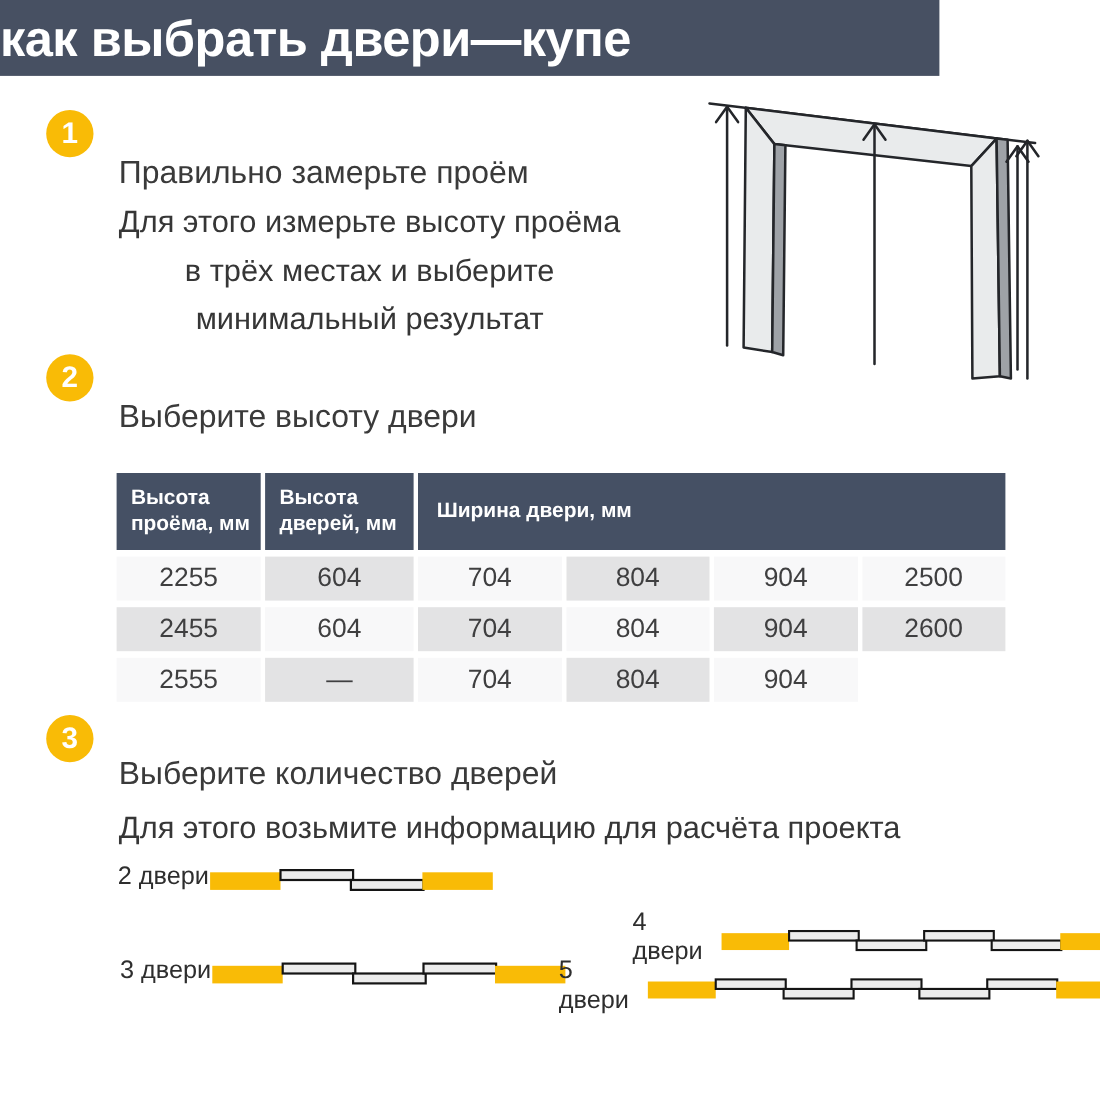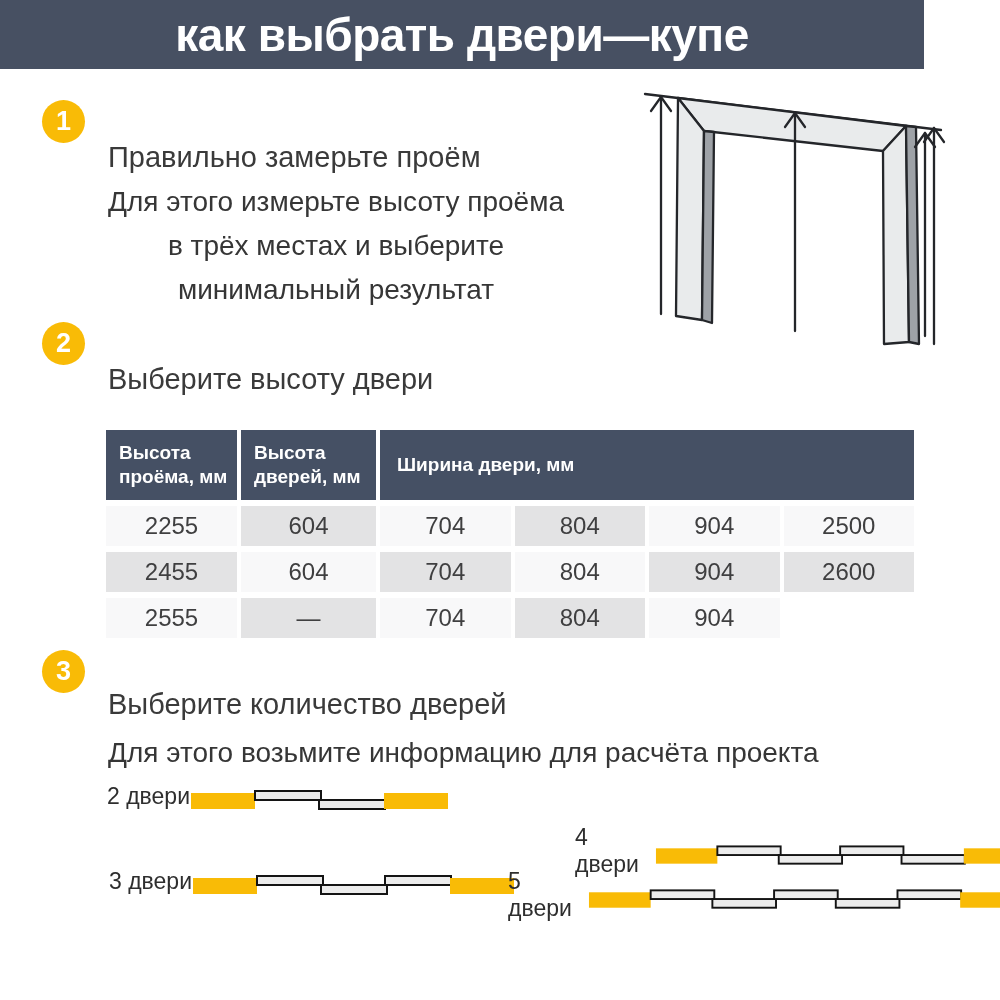--- a/index.html
+++ b/index.html
@@ -1,21 +1,21 @@
 <!DOCTYPE html>
 <html><head>
 <meta charset="utf-8">
 <style>
   html,body{margin:0;padding:0;background:#fff;}
   .stage{position:relative;width:1000px;height:1000px;background:#ffffff;overflow:hidden;
          font-family:"Liberation Sans", sans-serif;color:#363636;}
 
   
-  .banner{position:absolute;left:0;top:0;width:924px;height:69px;background:#475062;
-          display:flex;align-items:center;justify-content:center;}
+  .banner{position:absolute;left:0;top:0;width:854px;height:69px;background:#475062;
+          display:flex;align-items:center;}
   .banner-title{color:#fff;font-size:46px;font-weight:700;letter-spacing:-0.5px;}
 
   
   .badge{position:absolute;left:42px;width:43px;height:43px;border-radius:50%;background:#F9BB06;
          display:flex;align-items:center;justify-content:center;color:#fff;font-size:27px;font-weight:700;}
   .badge1{top:100px;} .badge2{top:322px;} .badge3{top:650px;}
 
   .sec-title{position:absolute;left:108px;font-size:29px;font-weight:400;color:#3a3a3a;}
   .t1{top:141px;} .t2{top:363px;} .t3{top:688px;}
   .body-text{position:absolute;left:108px;font-size:28px;font-weight:400;color:#363636;line-height:44px;text-align:center;}

